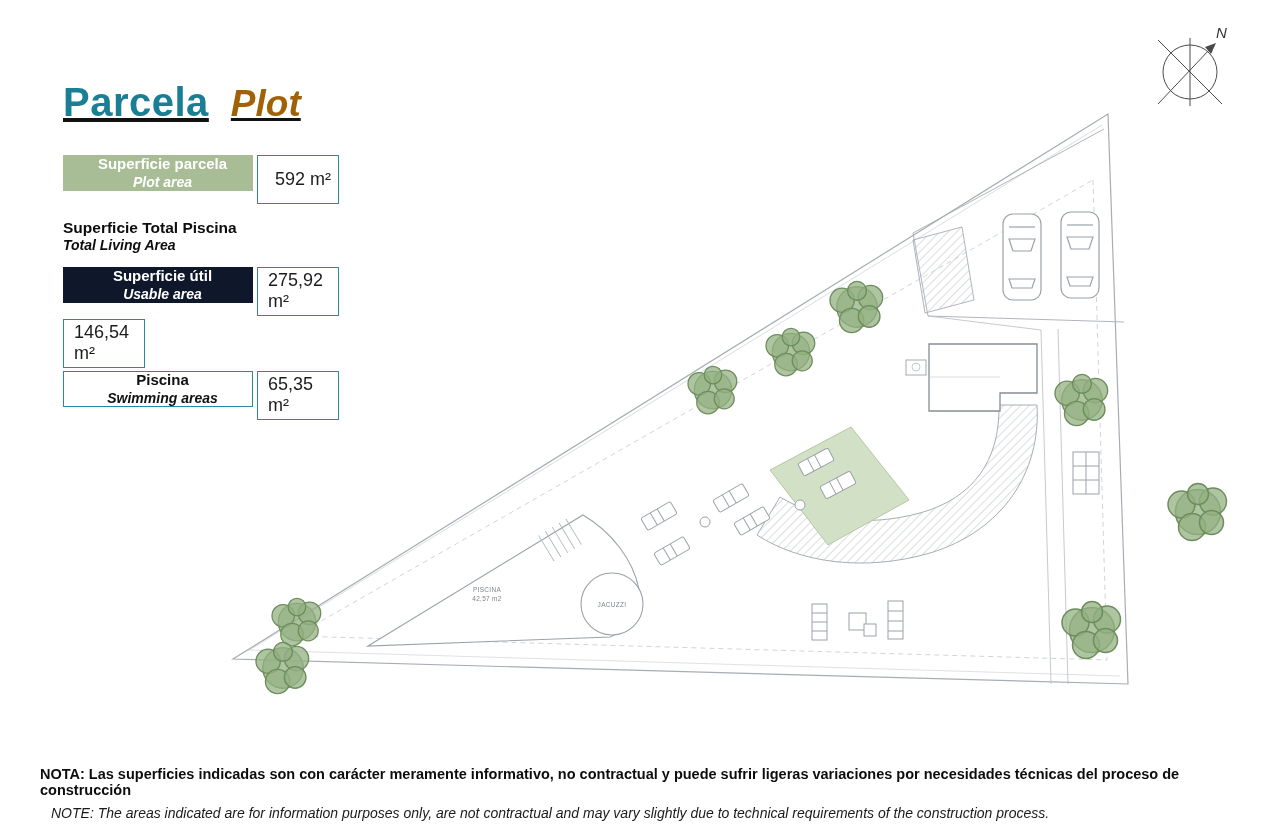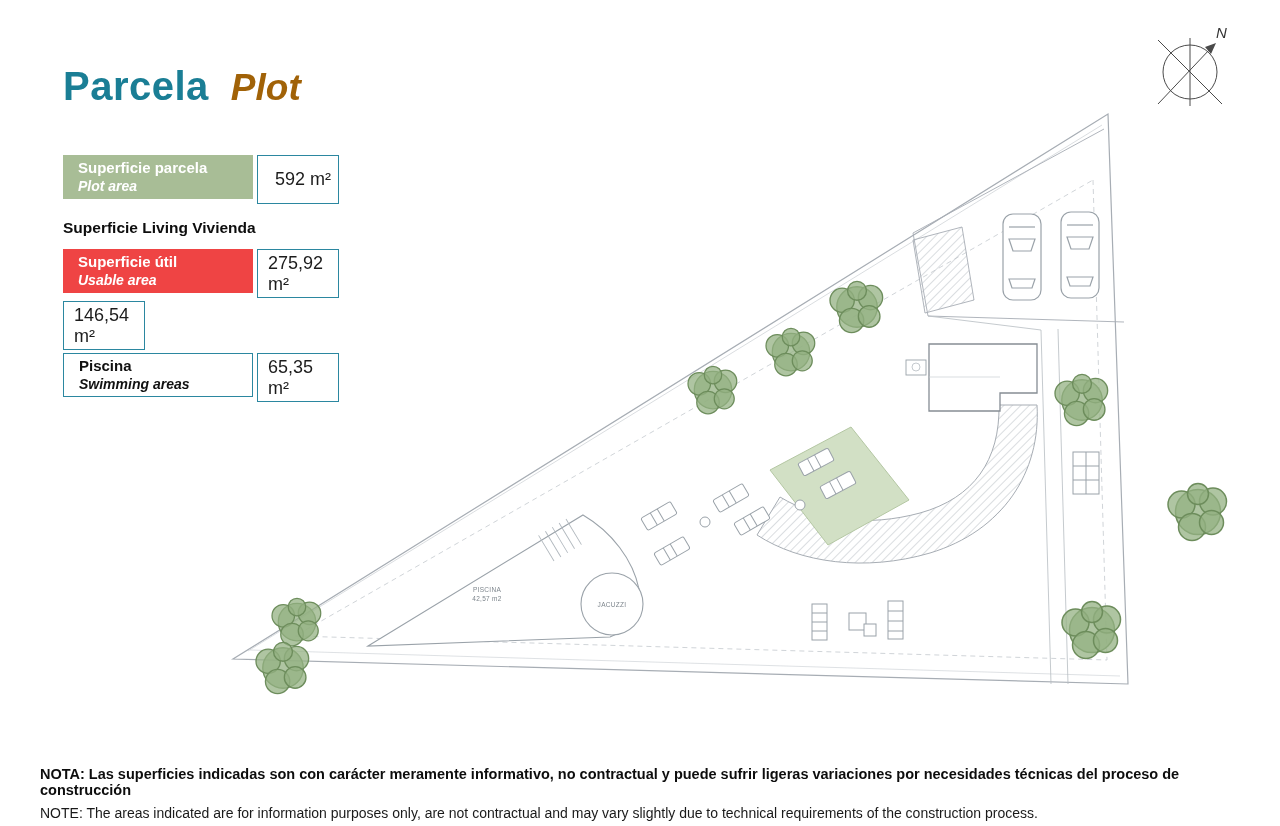--- a/index.html
+++ b/index.html
@@ -3,45 +3,45 @@
 <meta charset="utf-8">
 <style>
   html,body{margin:0;padding:0;}
   body{
     width:1280px;height:826px;position:relative;overflow:hidden;
     background:#ffffff;
     font-family:"Liberation Sans", sans-serif;
     color:#111;
   }
   
-  .page-title{position:absolute;left:63px;top:64px;display:flex;align-items:baseline;gap:22px;}
+  .page-title{position:absolute;left:63px;top:80px;display:flex;align-items:baseline;gap:22px;text-decoration:underline;}
   .title-es{font-size:40px;font-weight:bold;color:#1a7e95;letter-spacing:.5px;}
   .title-en{font-size:37px;font-weight:bold;font-style:italic;color:#a16207;}
 
   
   .area-table{position:absolute;left:63px;top:155px;width:280px;}
   .row{display:flex;gap:4px;margin-bottom:3px;}
-  .cell-label{width:190px;height:44px;box-sizing:border-box;padding:4px 6px 4px 15px;
-    display:flex;flex-direction:column;justify-content:center;}
+  .cell-label{width:190px;height:36px;box-sizing:border-box;padding:4px 6px 4px 15px;
+    display:flex;flex-direction:column;justify-content:center;text-align:center;}
   .cell-value{width:82px;height:49px;box-sizing:border-box;border:1px solid #2b87a0;
     background:#fff;display:flex;align-items:center;justify-content:center;
     font-size:18px;color:#1c1c1c;padding-left:10px;}
   .sage{background:#a8bd96;color:#fff;}
-  .teal{background:#ef4444;color:#fff;}
+  .teal{background:#0f172a;color:#fff;}
   .outline-cell{border:1px solid #2b87a0;background:#fff;color:#111;}
   .lbl-main{font-size:15px;font-weight:bold;line-height:1.25;}
   .lbl-sub{font-size:14px;font-style:italic;line-height:1.25;font-weight:bold;}
   .section-hdr{margin:14px 0 12px 0;}
   .section-hdr .lbl-main{font-size:15.5px;color:#0d0d0d;}
   .section-hdr .lbl-sub{color:#0d0d0d;}
 
   
   .footer{position:absolute;left:40px;top:766px;width:1224px;}
   .note-es{font-weight:bold;font-size:14.5px;color:#0d0d0d;margin-bottom:7px;}
-  .note-en{font-size:14px;color:#1a1a1a;}
+  .note-en{font-style:italic;font-size:14px;color:#1a1a1a;margin-left:11px;}
 
   
   .plan-svg{position:absolute;left:0;top:0;}
   .tinytxt{font-size:6.5px;fill:#7d858c;letter-spacing:.3px;}
 </style>
 </head>
 <body>
 
 <svg class="plan-svg" width="1280" height="826" viewBox="0 0 1280 826">
   <defs>
@@ -182,21 +182,22 @@
 
   <div class="row">
     <div class="cell-label sage">
       <span class="lbl-main">Superficie parcela</span>
       <span class="lbl-sub">Plot area</span>
     </div>
     <div class="cell-value">592 m²</div>
   </div>
 
   <div class="section-hdr">
-    <div class="lbl-main">Superficie Living Vivienda</div>
+    <div class="lbl-main">Superficie Total Piscina</div>
+    <div class="lbl-sub">Total Living Area</div>
   </div>
 
   <div class="row">
     <div class="cell-label teal">
       <span class="lbl-main">Superficie útil</span>
       <span class="lbl-sub">Usable area</span>
     </div>
     <div class="cell-value">275,92 m²</div>
   </div>
 

